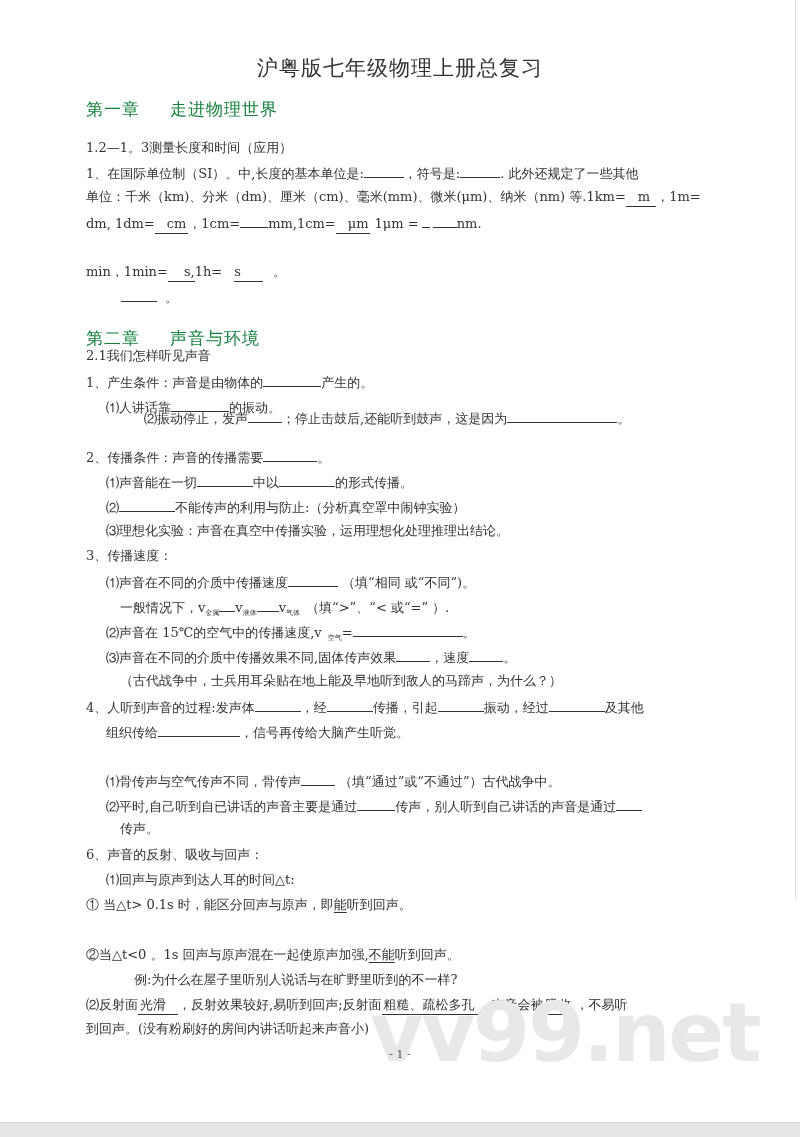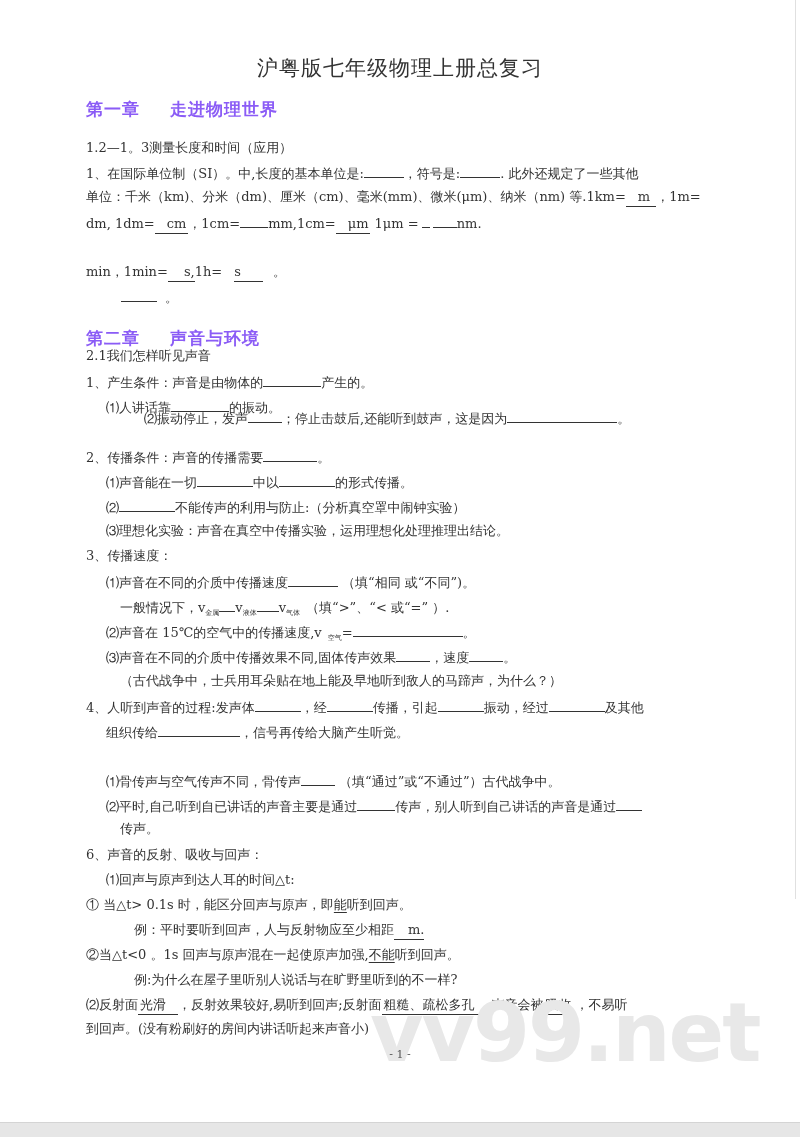--- a/index.html
+++ b/index.html
@@ -13,21 +13,21 @@
   }
   .bottom-strip {
     position: absolute; left: 0; top: 1122px; width: 800px; height: 15px; background: #e6e6e6;
     border-top: 1px solid #d4d4d4;
   }
   .title {
     position: absolute; left: 0; width: 800px; top: 54px; text-align: center;
     font-size: 21px; letter-spacing: 1px; color: #333;
   }
   .chapter {
-    position: absolute; left: 86px; font-size: 17px; color: #8b5cf6; letter-spacing: 1px; font-weight: bold;
+    position: absolute; left: 86px; font-size: 17px; color: #15803d; letter-spacing: 1px;
   }
   .chapter .gap { display: inline-block; width: 30px; }
   .ln {
     position: absolute; left: 86px; font-size: 13px; line-height: 18px; white-space: nowrap; color: #333;
   }
   .i1 { left: 106px; }
   .i2 { left: 120px; }
   .i3 { left: 134px; }
   .blank { display: inline-block; border-bottom: 1.3px solid #333; height: 14px; vertical-align: baseline; }
   .ul { text-decoration: underline; text-underline-offset: 3px; }
@@ -144,23 +144,20 @@
   <div class="ln i2" style="top:820px;">传声。</div>
 
   <div class="ln" style="top:846px;">6、声音的反射、吸收与回声：</div>
 
   <div class="ln i1" style="top:871px;">⑴回声与原声到达人耳的时间△t:</div>
 
   <div class="ln" style="top:896px;">
     <span>①  当△t&gt; 0.1s   时，能区分回声与原声，即</span><span class="ul">能</span><span>听到回声。</span>
   </div>
 
-  <div class="ln i3" style="top:921px;">
-    <span>例：平时要听到回声，人与反射物应至少相距</span><span class="ans" style="padding:0 0 0 14px">m.</span>
-  </div>
 
   <div class="ln" style="top:946px;">
     <span>②当△t&lt;0 。1s 回声与原声混在一起使原声加强,</span><span class="ul">不能</span><span>听到回声。</span>
   </div>
 
   <div class="ln i3" style="top:971px;">例:为什么在屋子里听别人说话与在旷野里听到的不一样?</div>
 
   <div class="ln" style="top:996px;">
     <span>⑵反射面</span><span class="ans" style="padding:0 12px 0 2px">光滑</span><span>，反射效果较好,易听到回声;反射面</span><span class="ans" style="padding:0 4px 0 2px">粗糙、疏松多孔</span><span>，声音会被</span><span class="ans" style="padding:0 4px 0 2px">吸收</span><span>，不易听</span>
   </div>

